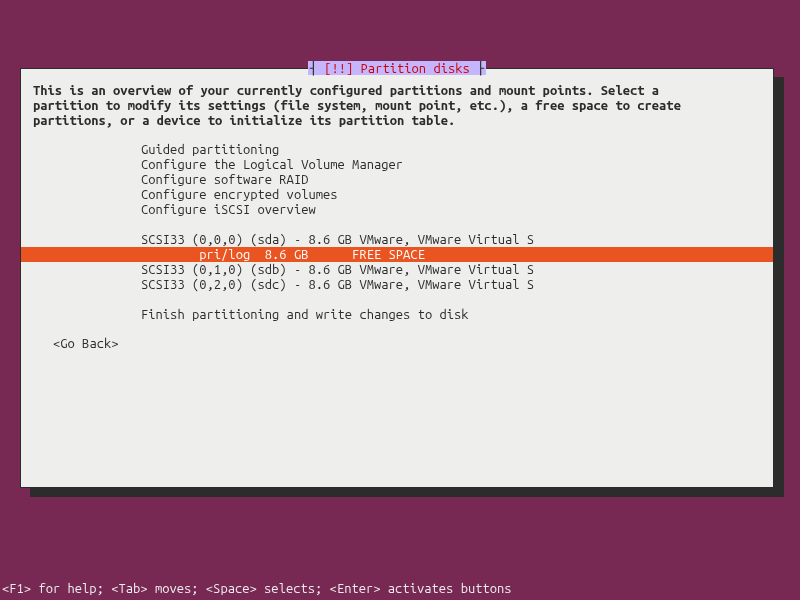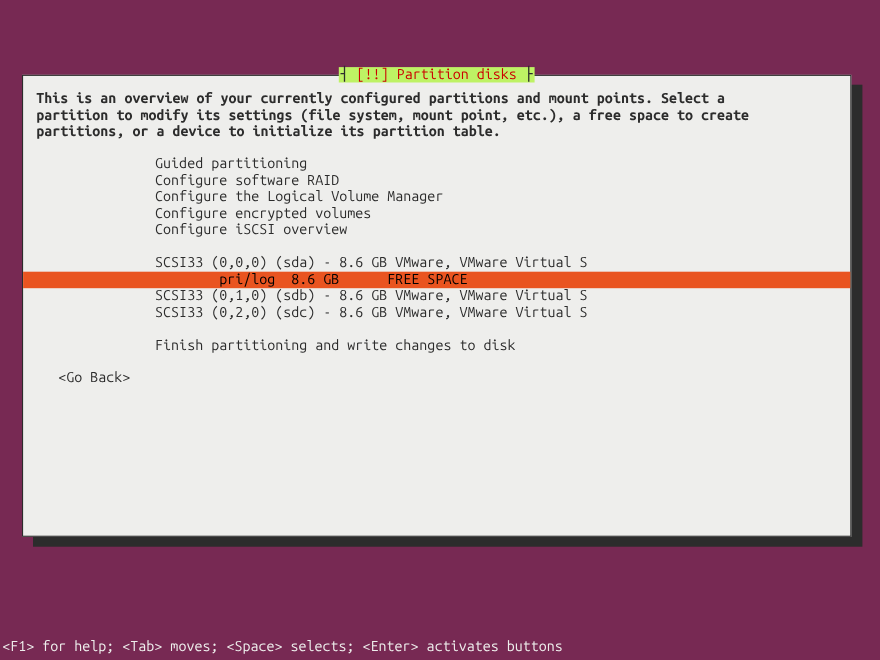--- a/index.html
+++ b/index.html
@@ -34,41 +34,41 @@
     padding: 6px 0 0 0;
   }
   .titlebar {
     position: absolute;
     top: -8px;
     left: 0;
     width: 100%;
     text-align: center;
   }
   .titlebar span.wrap {
-    background: #bef264;
+    background: #c4b5fd;
     padding: 0 2px;
     color: #2c2c2c;
   }
   .titlebar .red { color: #cc0000; }
   .intro {
     padding: 8px 20px 0 12px;
     white-space: pre-wrap;
     font-weight: bold;
   }
   .menu {
     padding: 14px 0 0 0;
   }
   .menu-row {
     padding-left: 120px;
     white-space: pre;
     height: 15px;
   }
   .menu-row.selected {
     background: #e95420;
-    color: #000000;
+    color: #ffffff;
   }
   .spacer { height: 15px; }
   .goback {
     padding: 14px 0 0 32px;
   }
   .footer {
     position: absolute;
     bottom: 4px;
     left: 2px;
     color: #eeeeec;
@@ -86,22 +86,22 @@
       <span>┤ </span><span class="red">[!!] </span><span class="red">Partition disks</span><span> ├</span>
     </span>
   </div>
 
   <div class="intro">This is an overview of your currently configured partitions and mount points. Select a
 partition to modify its settings (file system, mount point, etc.), a free space to create
 partitions, or a device to initialize its partition table.</div>
 
   <div class="menu">
     <div class="menu-row">Guided partitioning</div>
+    <div class="menu-row">Configure the Logical Volume Manager</div>
     <div class="menu-row">Configure software RAID</div>
-    <div class="menu-row">Configure the Logical Volume Manager</div>
     <div class="menu-row">Configure encrypted volumes</div>
     <div class="menu-row">Configure iSCSI overview</div>
 
     <div class="spacer"></div>
 
     <div class="menu-row">SCSI33 (0,0,0) (sda) - 8.6 GB VMware, VMware Virtual S</div>
     <div class="menu-row selected">        pri/log  8.6 GB      FREE SPACE                </div>
     <div class="menu-row">SCSI33 (0,1,0) (sdb) - 8.6 GB VMware, VMware Virtual S</div>
     <div class="menu-row">SCSI33 (0,2,0) (sdc) - 8.6 GB VMware, VMware Virtual S</div>
 

